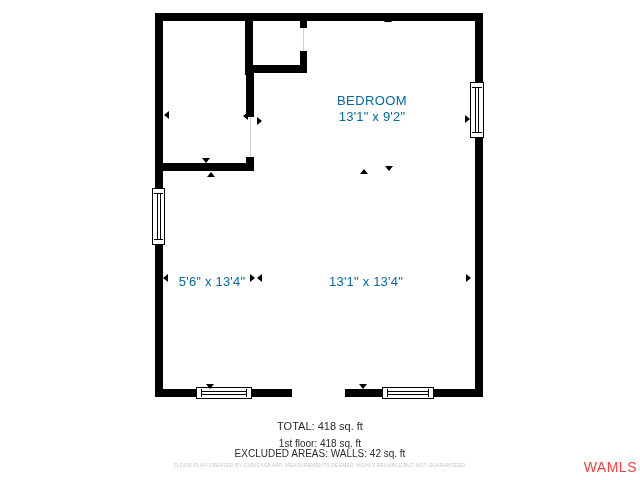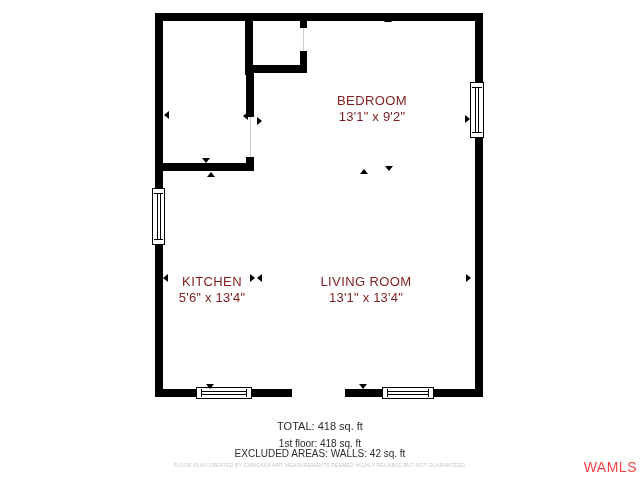--- a/index.html
+++ b/index.html
@@ -12,21 +12,21 @@
   .wl-v{position:absolute;top:1px;bottom:1px;width:1px;background:#000;}
   .glass-v{position:absolute;left:50%;width:4px;margin-left:-2px;top:5px;bottom:5px;
            border-left:1px solid #000;border-right:1px solid #000;box-sizing:border-box;}
   .glass-h{position:absolute;top:50%;height:4px;margin-top:-2px;left:5px;right:5px;
            border-top:1px solid #000;border-bottom:1px solid #000;box-sizing:border-box;}
   .tri{position:absolute;width:0;height:0;}
   .tri-up{border-left:4px solid transparent;border-right:4px solid transparent;border-bottom:5px solid #000;}
   .tri-down{border-left:4px solid transparent;border-right:4px solid transparent;border-top:5px solid #000;}
   .tri-left{border-top:4px solid transparent;border-bottom:4px solid transparent;border-right:5px solid #000;}
   .tri-right{border-top:4px solid transparent;border-bottom:4px solid transparent;border-left:5px solid #000;}
-  .room-label{position:absolute;text-align:center;color:#7f1d1d;}
+  .room-label{position:absolute;text-align:center;color:#0369a1;}
   .room-name{font-size:13px;letter-spacing:0.4px;line-height:16px;}
   .room-dims{font-size:13px;letter-spacing:0.2px;line-height:16px;}
   .summary{position:absolute;left:0;width:640px;text-align:center;color:#2b2b2b;}
   .sum-total{top:420px;font-size:11px;font-weight:normal;}
   .sum-floor{top:438px;font-size:10px;}
   .sum-excl{top:448px;font-size:10px;}
   .disclaimer{position:absolute;top:462px;left:0;width:640px;text-align:center;
               font-size:5px;letter-spacing:0.2px;color:#c6c6c6;}
   .watermark{position:absolute;top:459px;right:3px;font-size:14px;letter-spacing:0.5px;
              color:#ef4444;font-weight:500;}
@@ -89,25 +89,23 @@
   <div class="tri tri-right" style="left:466px;top:274px;"></div>
   <div class="tri tri-right" style="left:465px;top:115px;"></div>
   <div class="tri tri-down" style="left:206px;top:384px;"></div>
   <div class="tri tri-down" style="left:359px;top:384px;"></div>
 
   <div class="room-label" style="left:322px;top:93px;width:100px;">
     <div class="room-name">BEDROOM</div>
     <div class="room-dims">13'1" x 9'2"</div>
   </div>
   <div class="room-label" style="left:162px;top:274px;width:100px;">
-    <div class="room-name">KITCHEN</div>
     <div class="room-dims">5'6" x 13'4"</div>
   </div>
   <div class="room-label" style="left:306px;top:274px;width:120px;">
-    <div class="room-name">LIVING ROOM</div>
     <div class="room-dims">13'1" x 13'4"</div>
   </div>
 
   <div class="summary sum-total">TOTAL: 418 sq. ft</div>
   <div class="summary sum-floor">1st floor: 418 sq. ft</div>
   <div class="summary sum-excl">EXCLUDED AREAS: WALLS: 42 sq. ft</div>
   <div class="disclaimer">FLOOR PLAN CREATED BY CUBICASA APP. MEASUREMENTS DEEMED HIGHLY RELIABLE BUT NOT GUARANTEED.</div>
 
   <div class="watermark">WAMLS</div>
 

